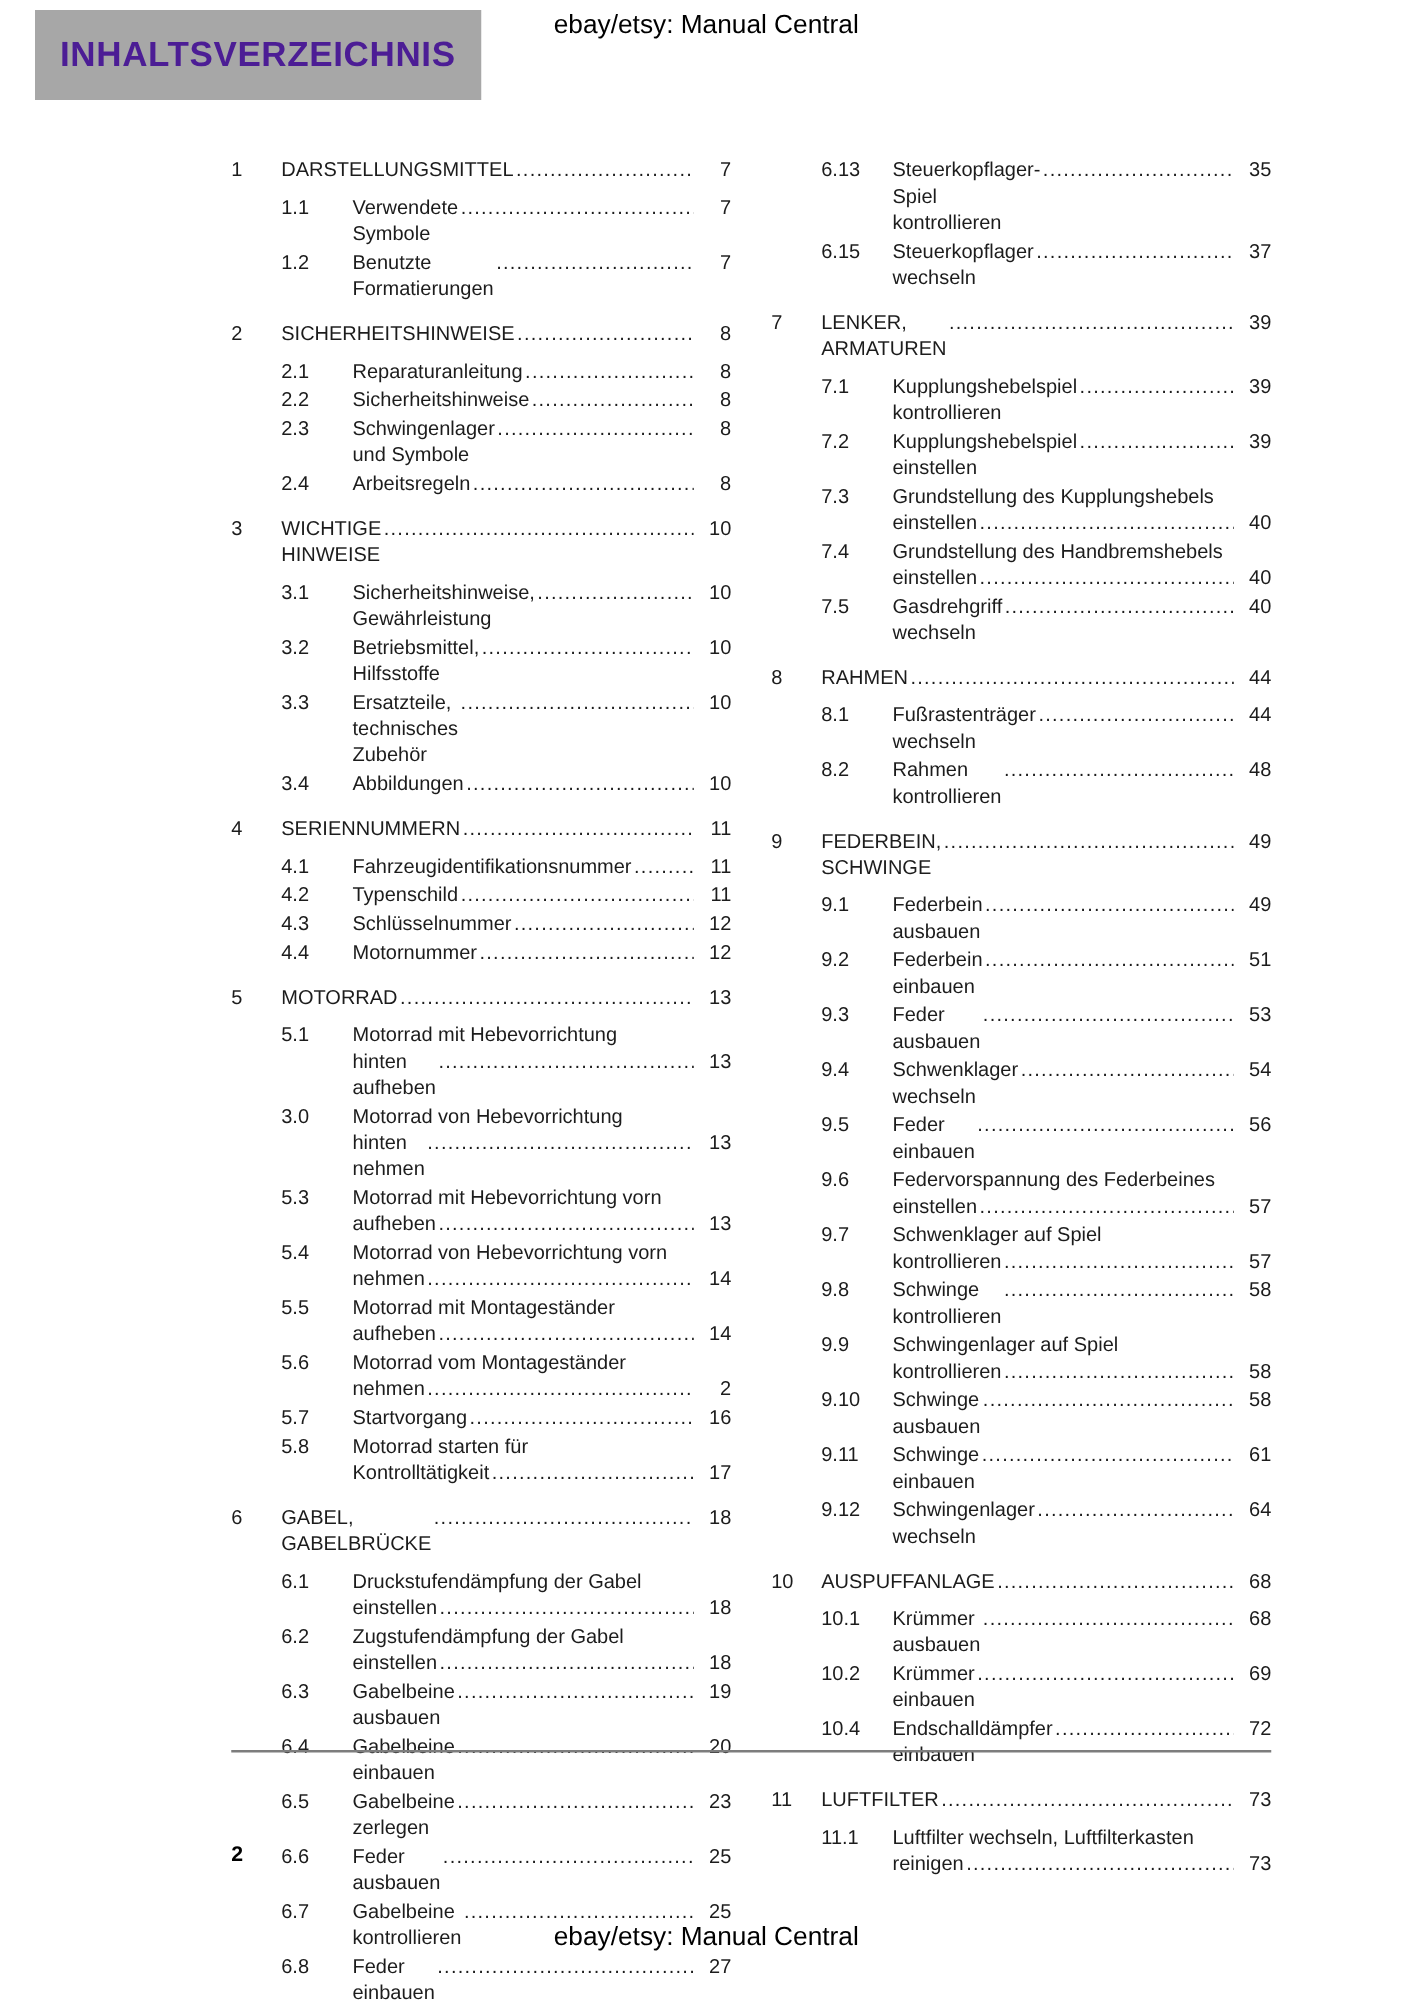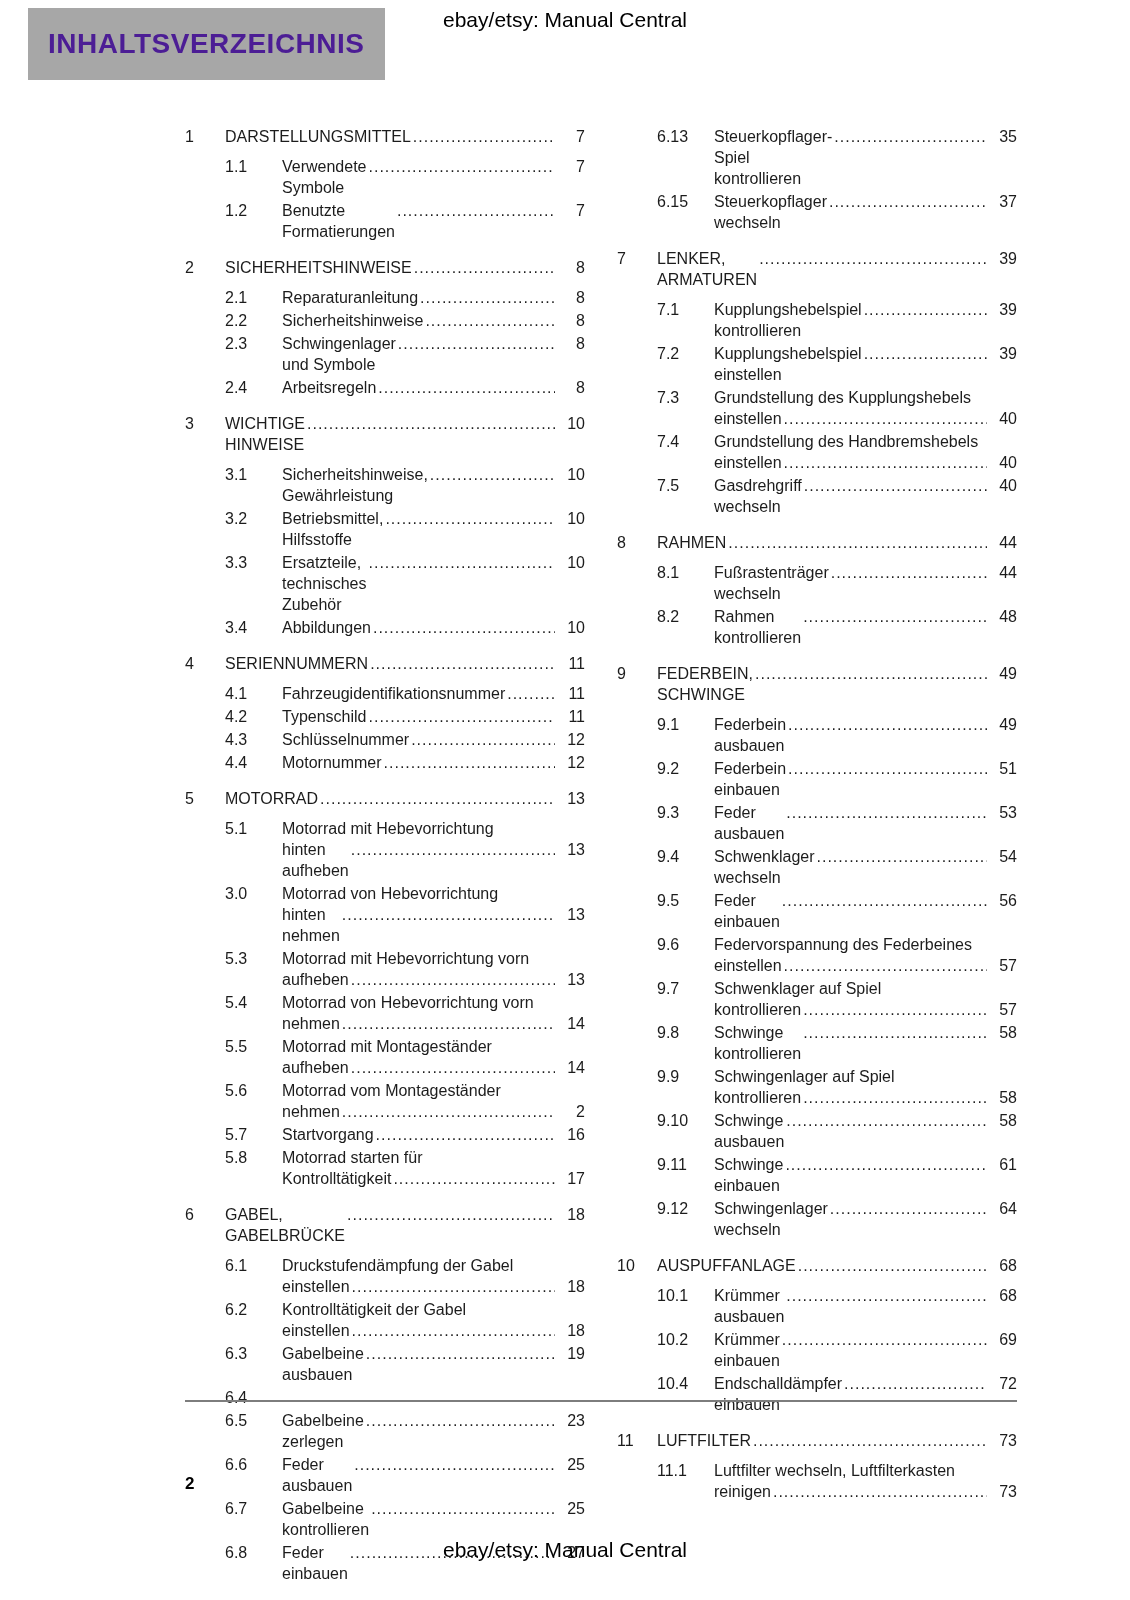--- a/index.html
+++ b/index.html
@@ -389,40 +389,47 @@
               <div class="lastline">
                 <span class="t">einstellen</span>
                 <span class="dots"></span>
                 <span class="page-col">18</span>
               </div>
             </div>
           </div>
           <div class="row entry-row">
             <span class="num">6.2</span>
             <div class="body">
-              <div class="line">Kontrolltätigkeit der Gabel</div>
+              <div class="line">Zugstufendämpfung der Gabel</div>
               <div class="lastline">
                 <span class="t">einstellen</span>
                 <span class="dots"></span>
                 <span class="page-col">18</span>
               </div>
             </div>
           </div>
           <div class="row entry-row">
             <span class="num">6.3</span>
             <div class="body">
               <div class="lastline">
                 <span class="t">Gabelbeine ausbauen</span>
                 <span class="dots"></span>
                 <span class="page-col">19</span>
               </div>
             </div>
           </div>
           <div class="row entry-row">
             <span class="num">6.4</span>
+            <div class="body">
+              <div class="lastline">
+                <span class="t">Gabelbeine einbauen</span>
+                <span class="dots"></span>
+                <span class="page-col">20</span>
+              </div>
+            </div>
           </div>
           <div class="row entry-row">
             <span class="num">6.5</span>
             <div class="body">
               <div class="lastline">
                 <span class="t">Gabelbeine zerlegen</span>
                 <span class="dots"></span>
                 <span class="page-col">23</span>
               </div>
             </div>

